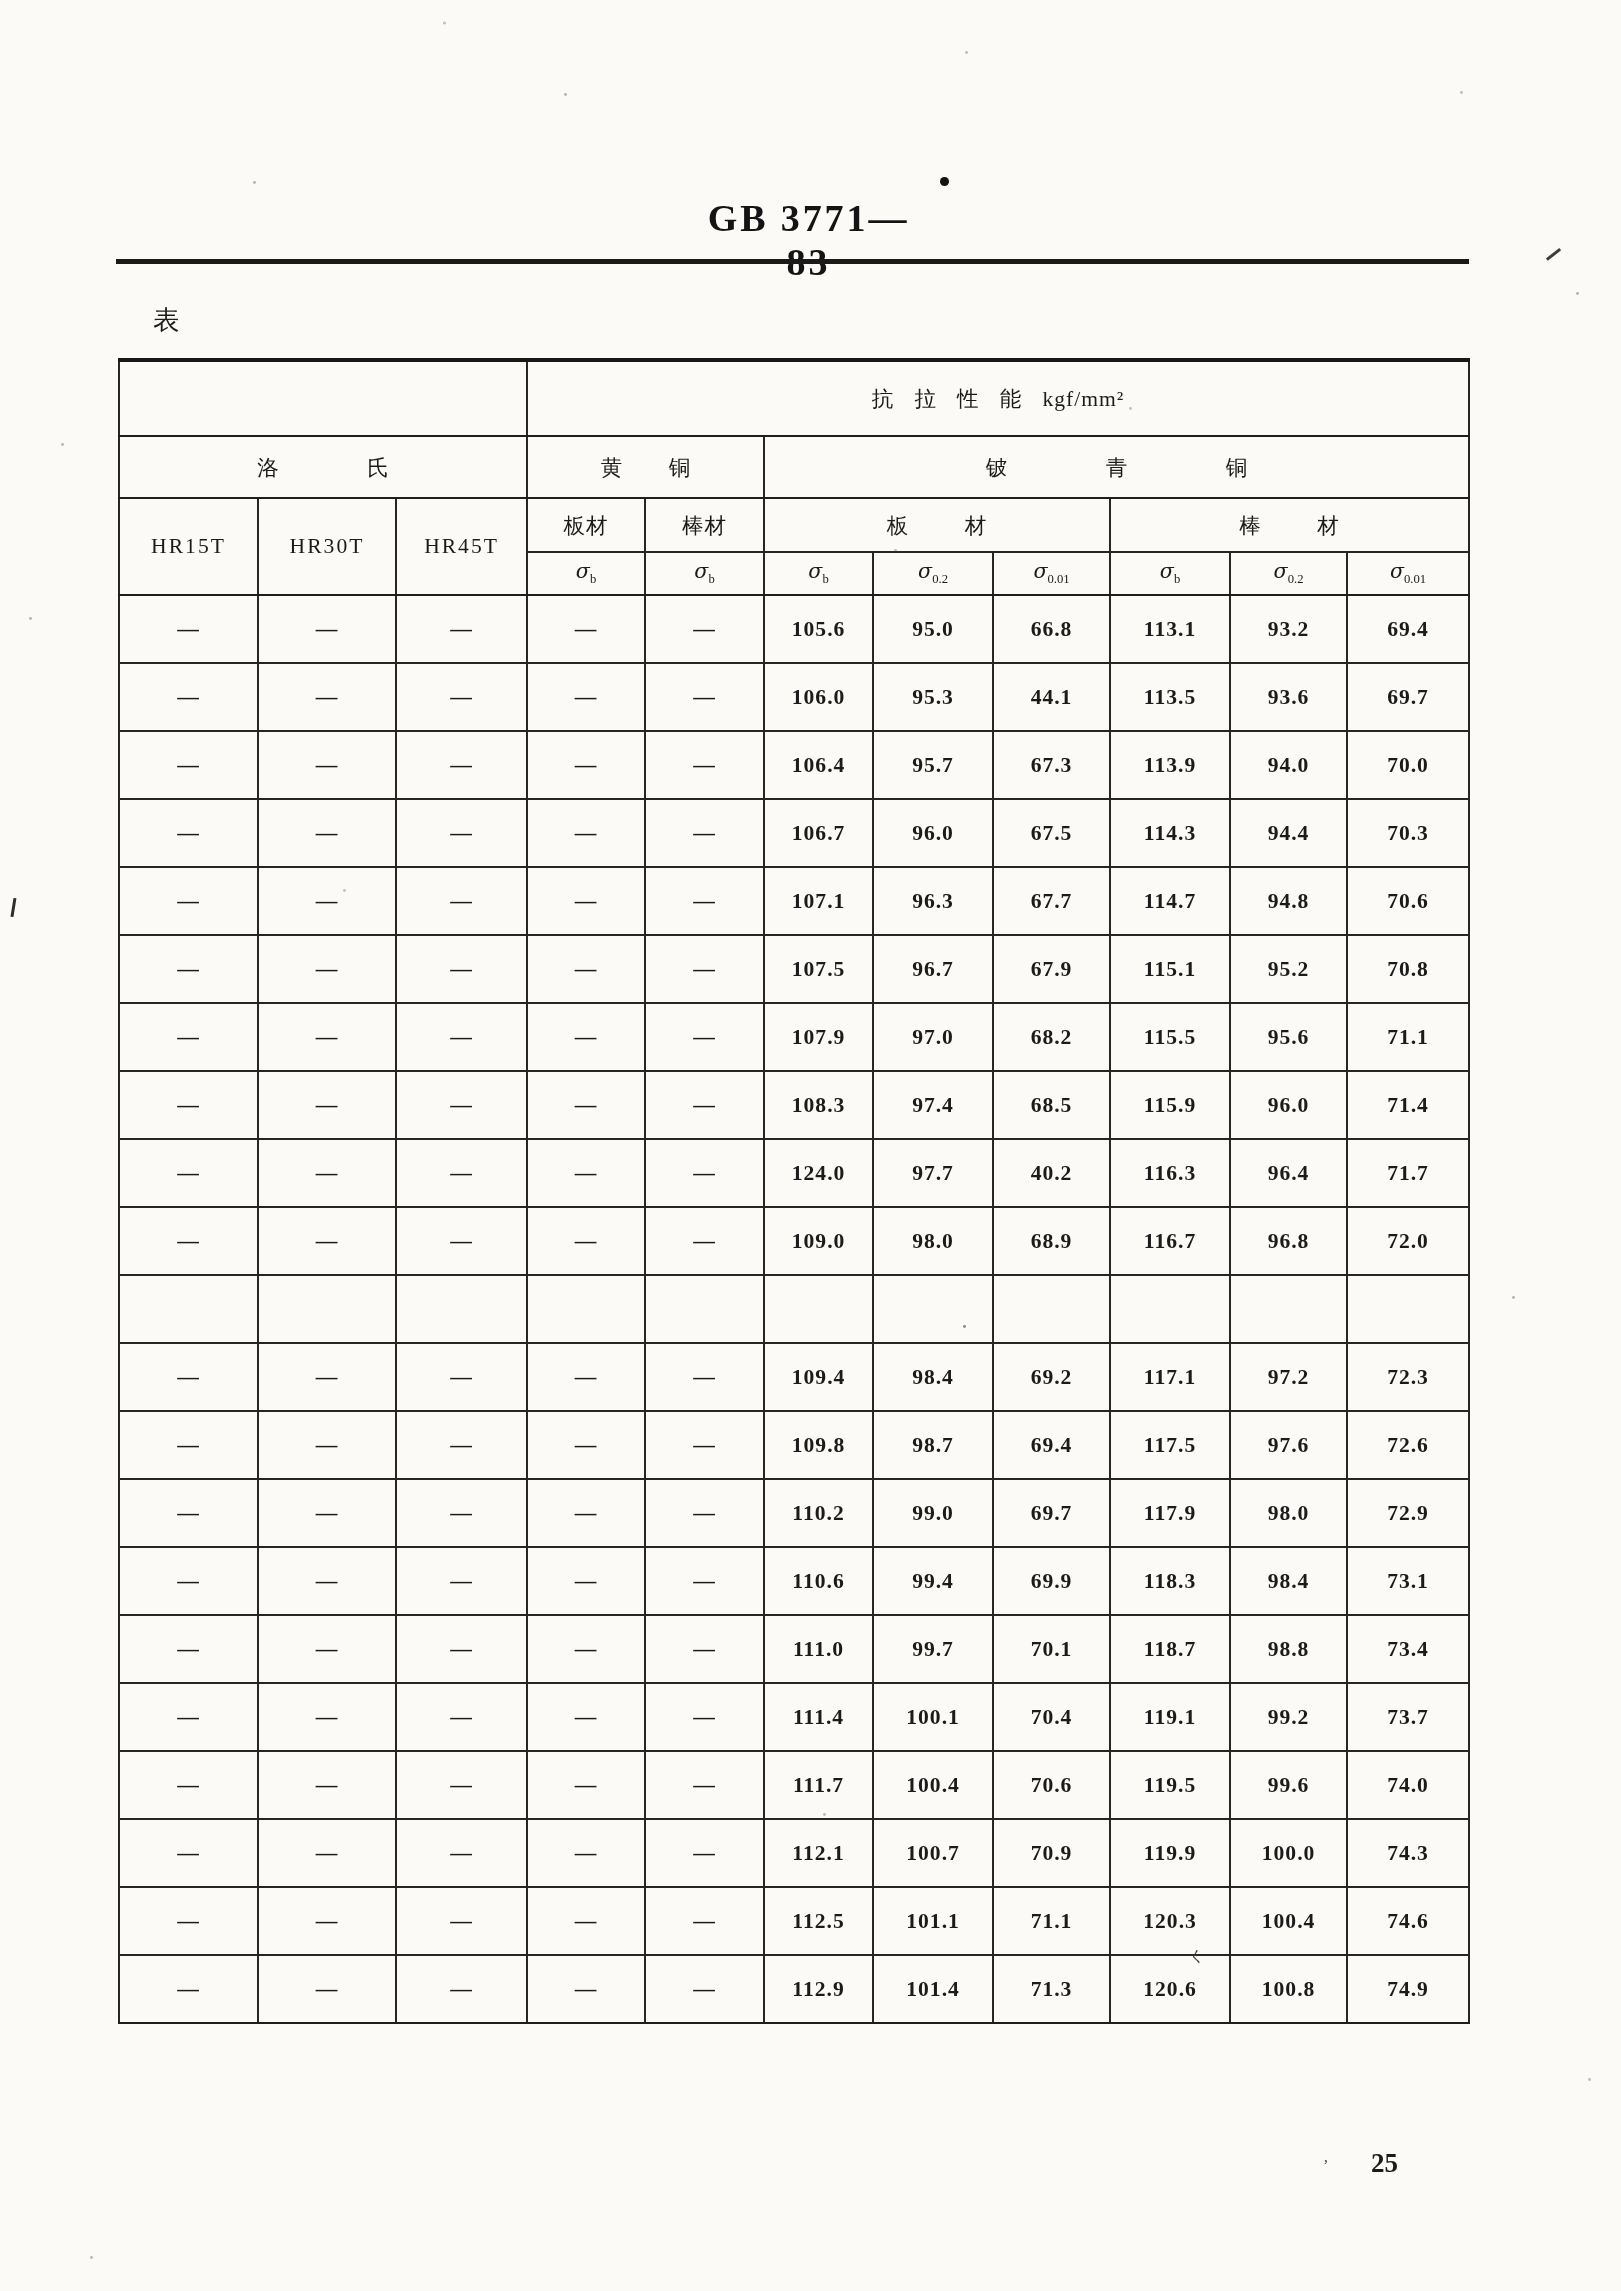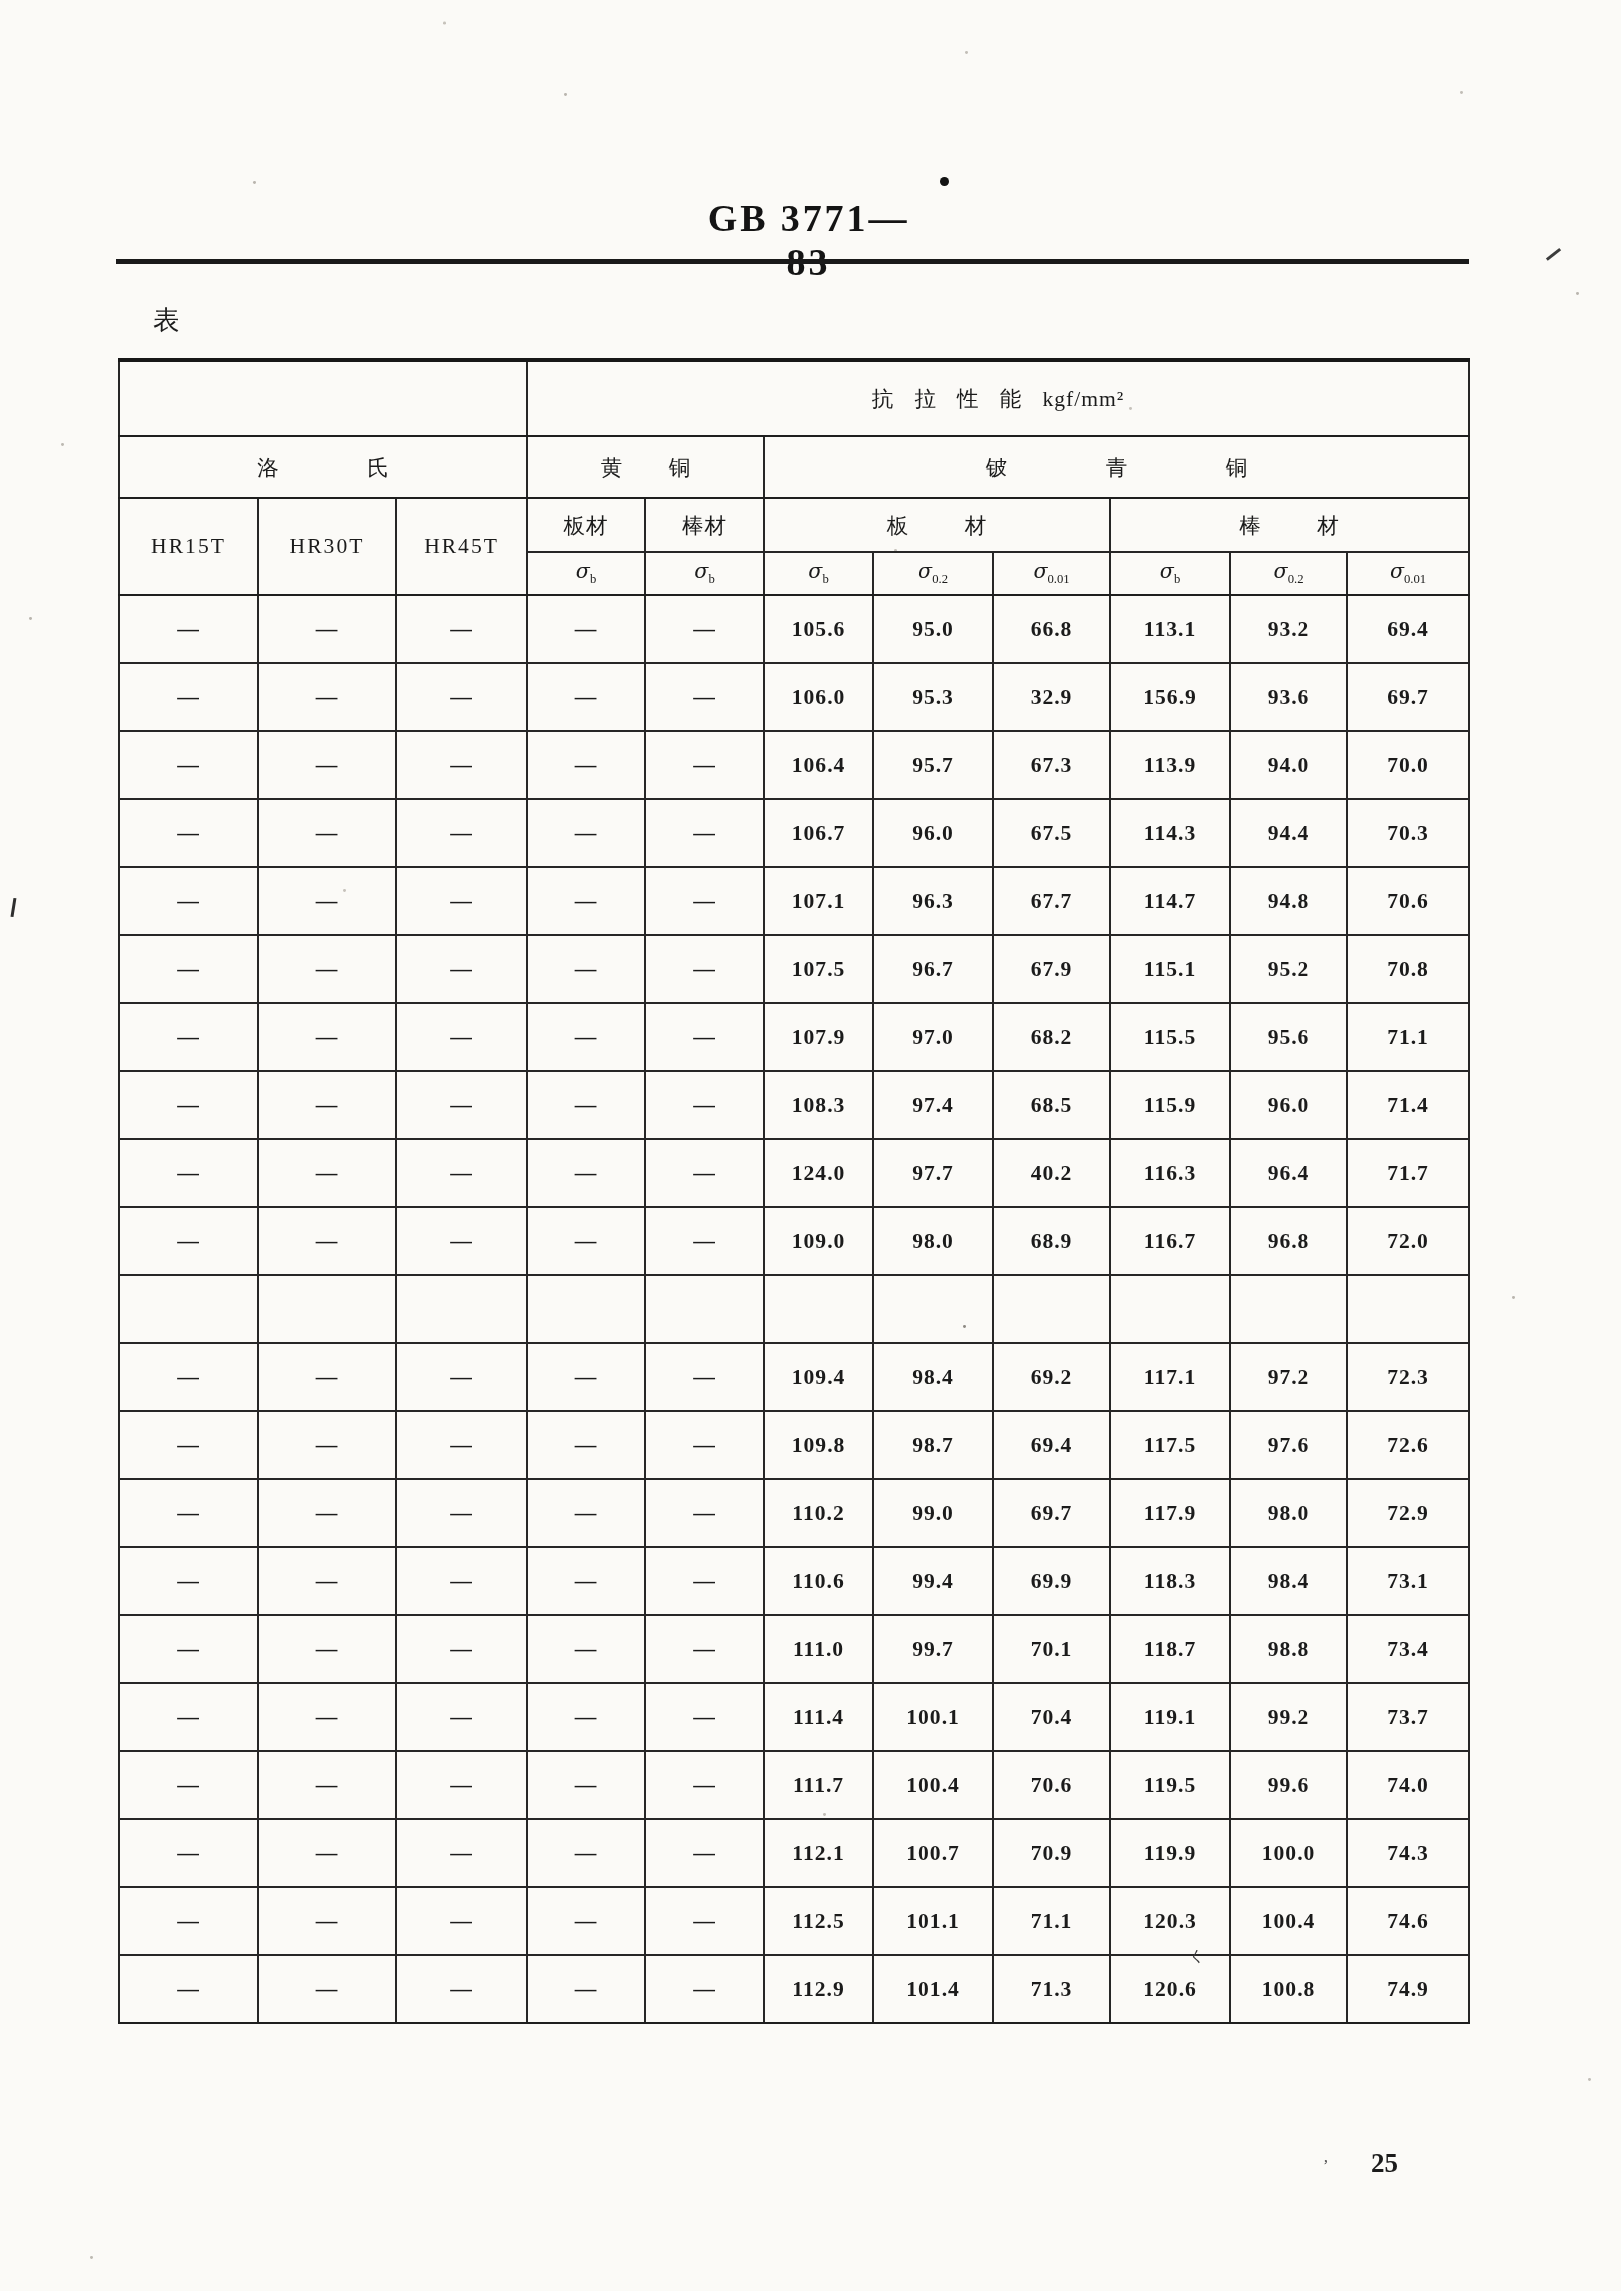--- a/index.html
+++ b/index.html
@@ -174,22 +174,22 @@
           <td>69.4</td>
         </tr>
         <tr>
           <td>—</td>
           <td>—</td>
           <td>—</td>
           <td>—</td>
           <td>—</td>
           <td>106.0</td>
           <td>95.3</td>
-          <td>32.9</td>
-          <td>156.9</td>
+          <td>44.1</td>
+          <td>113.5</td>
           <td>93.6</td>
           <td>69.7</td>
         </tr>
         <tr>
           <td>—</td>
           <td>—</td>
           <td>—</td>
           <td>—</td>
           <td>—</td>
           <td>106.4</td>

